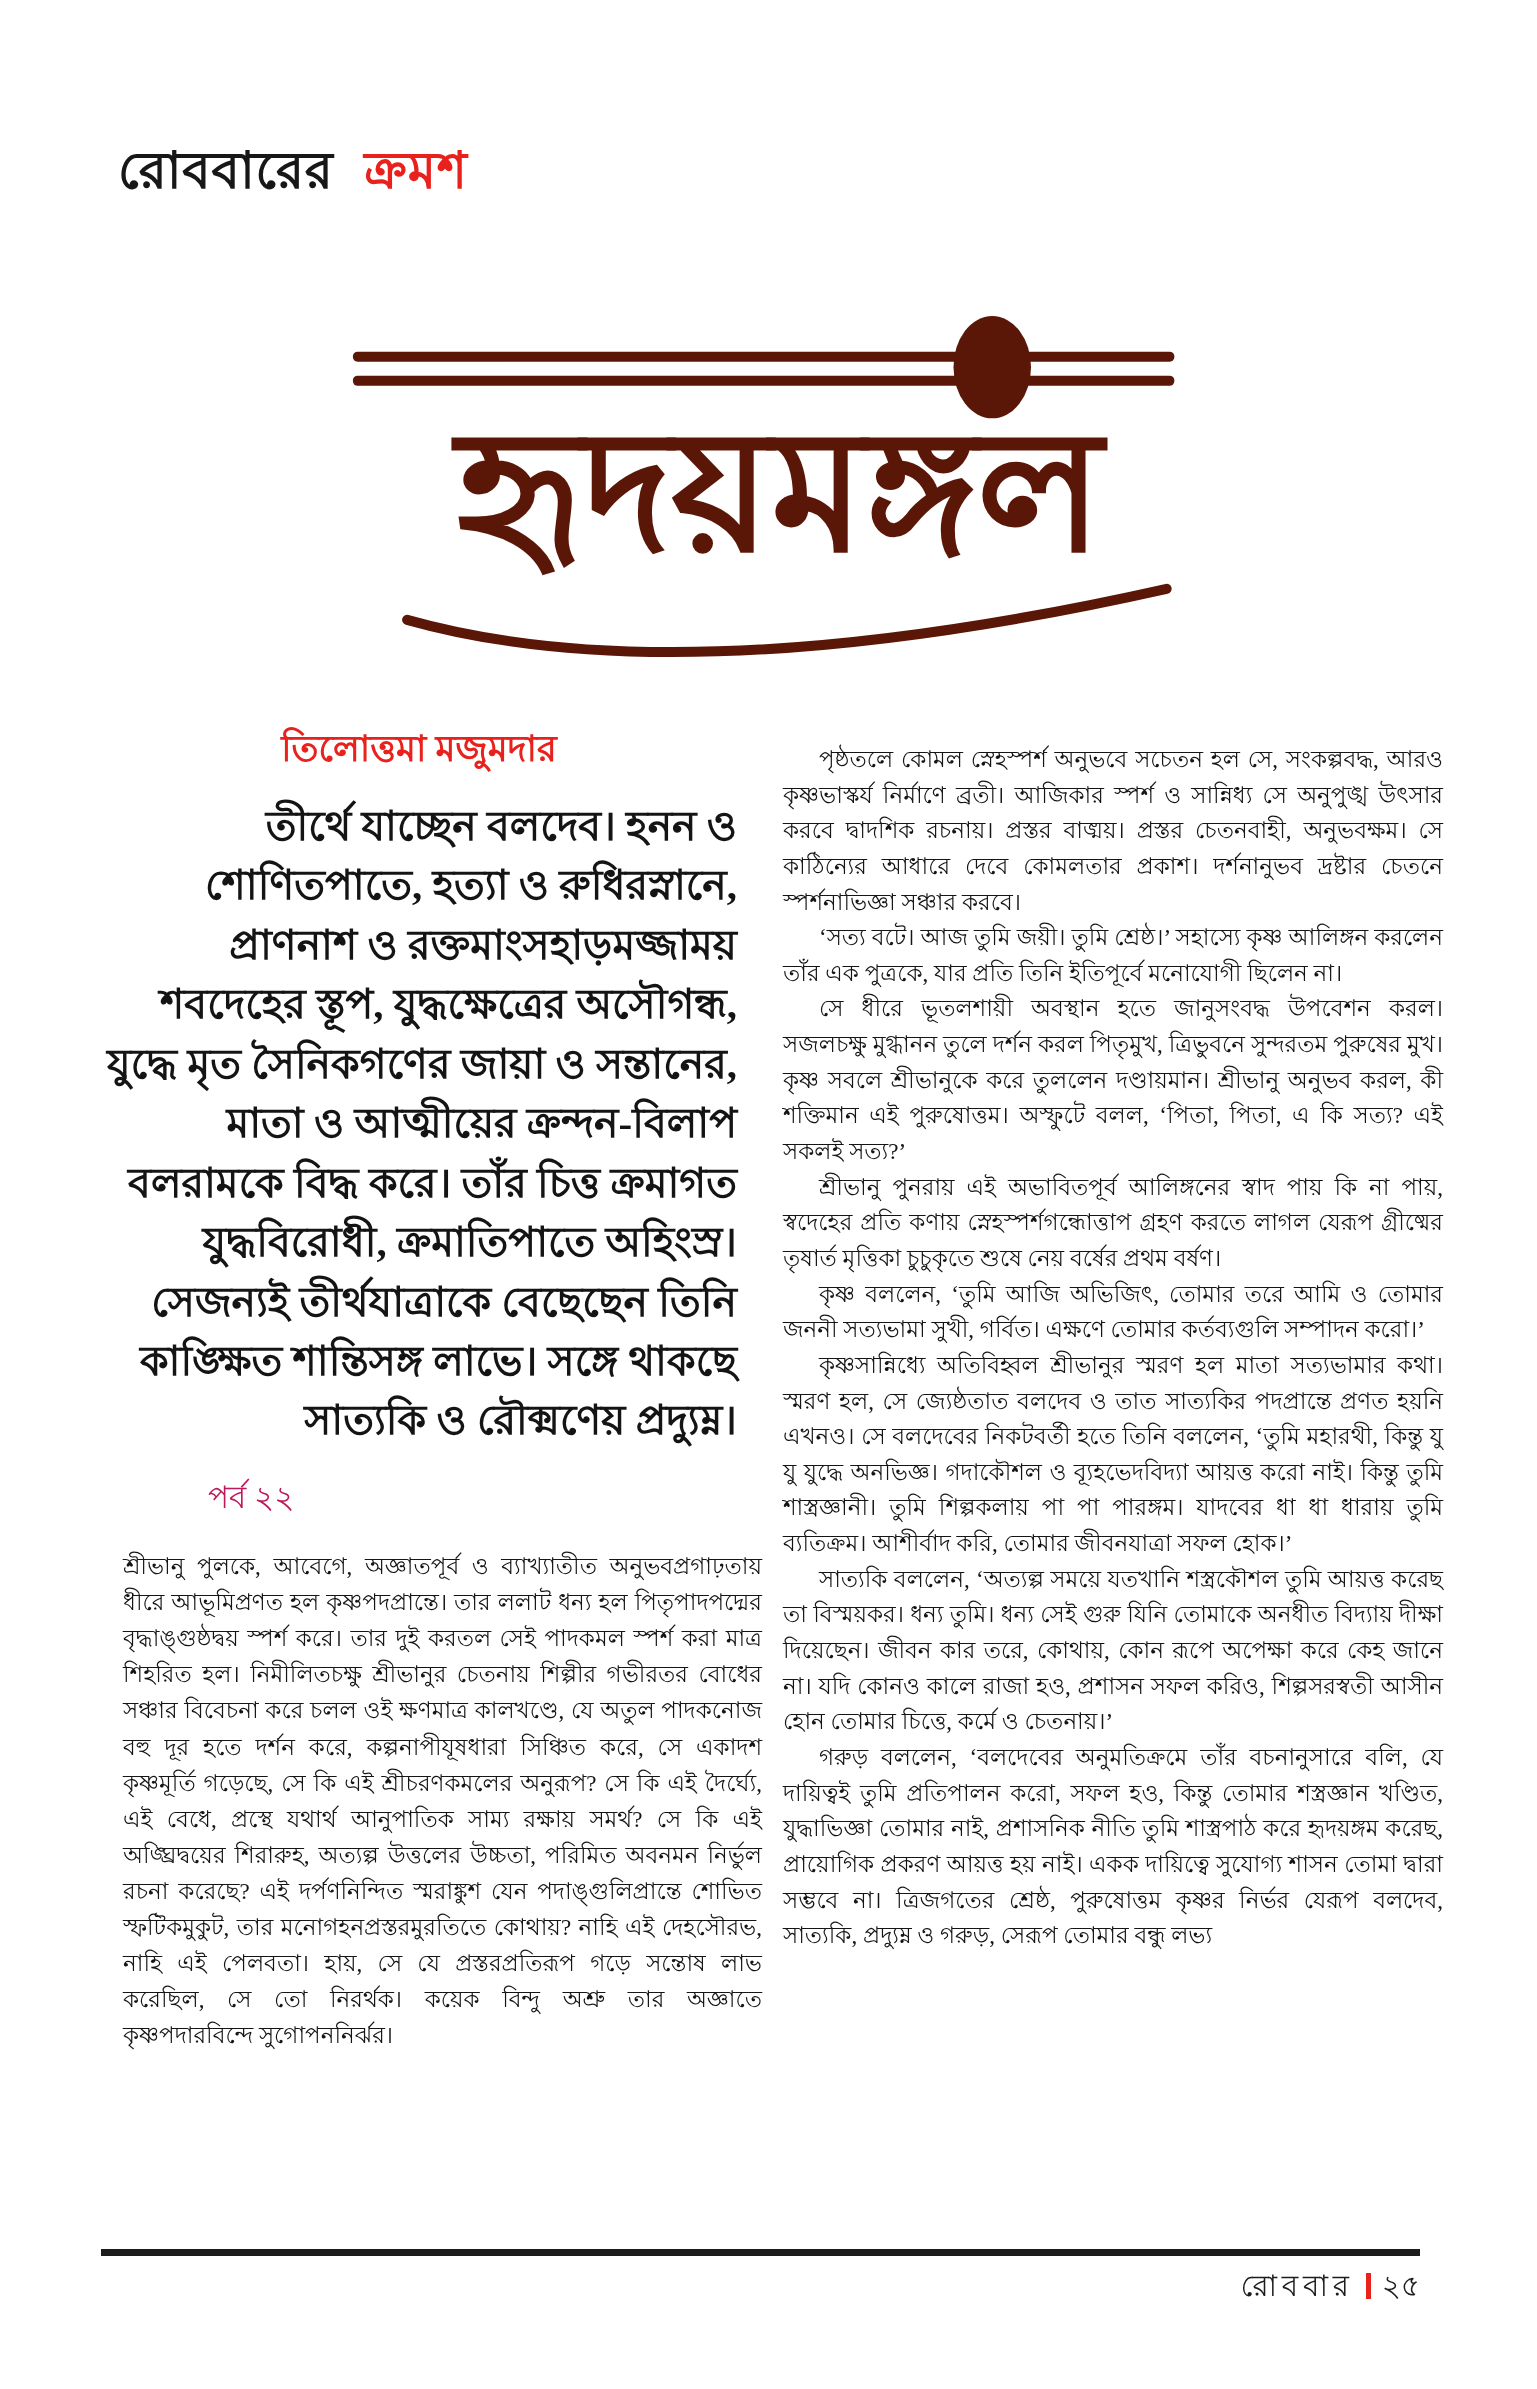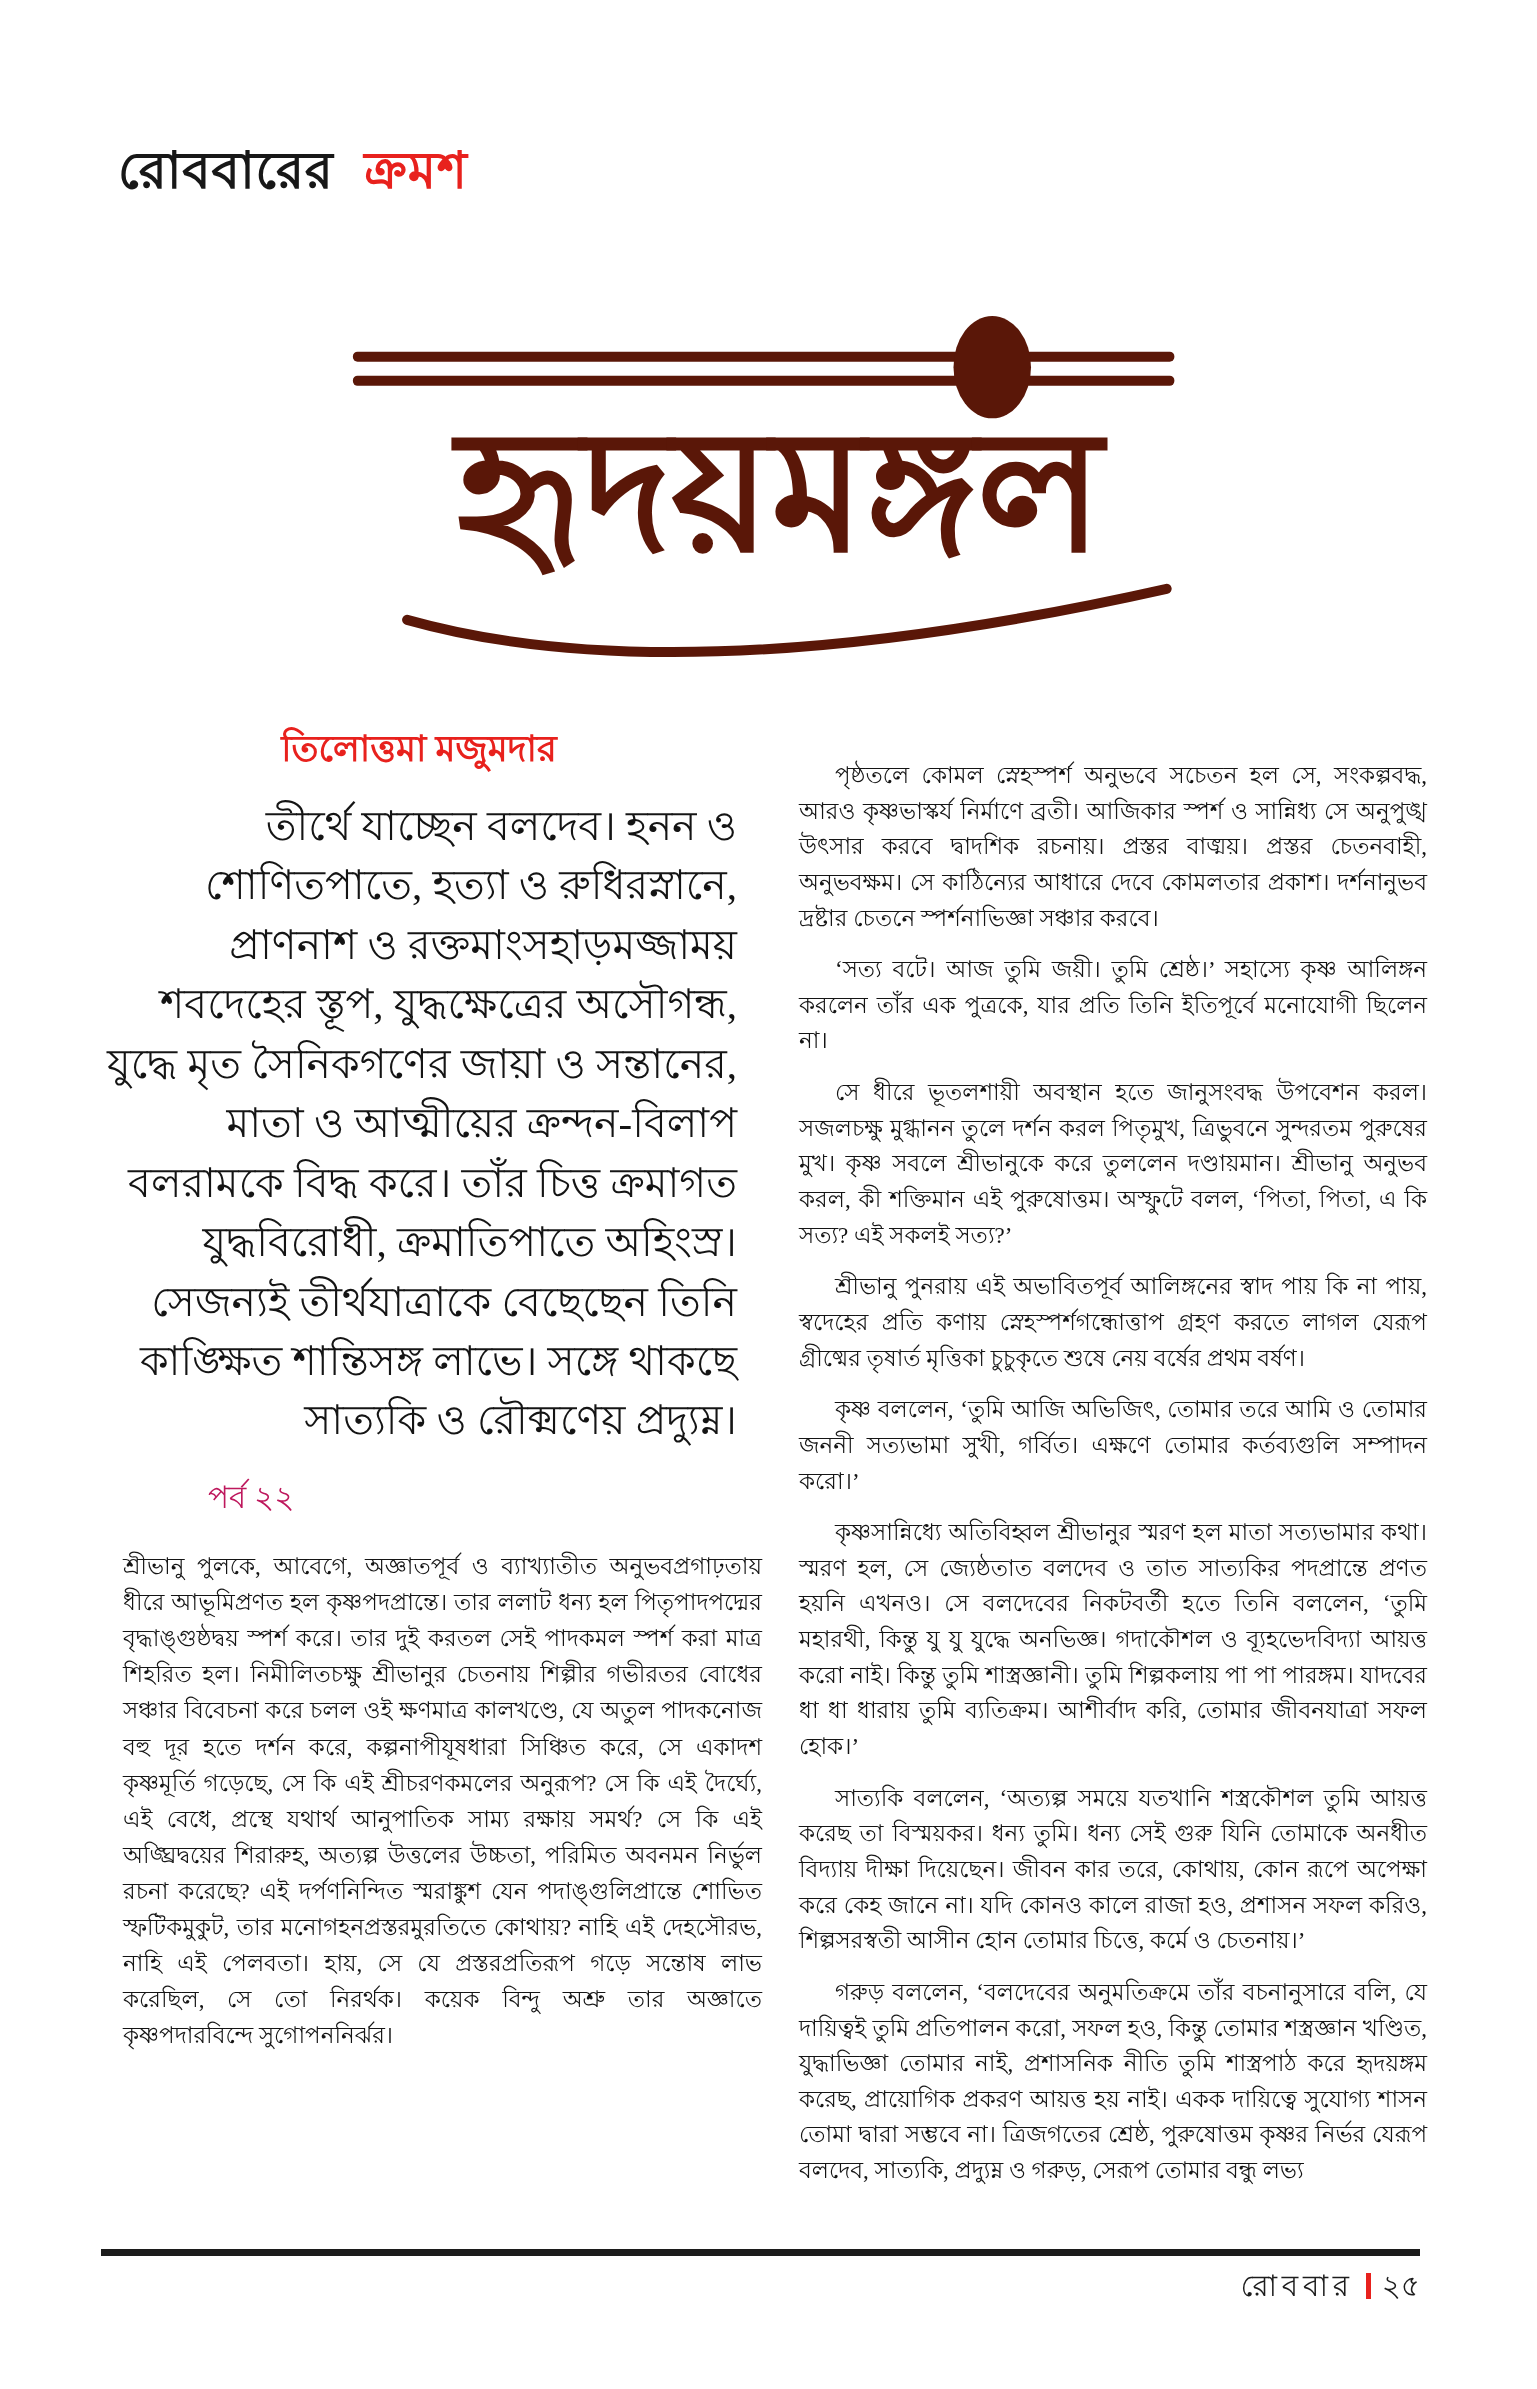--- a/index.html
+++ b/index.html
@@ -37,39 +37,39 @@
 
   
   .author{
     position:absolute;left:101px;top:730px;width:636px;margin:0;
     text-align:center;color:#e8211d;
     font-size:36px;line-height:1.1;font-weight:bold;
   }
   .intro{
     position:absolute;left:101px;top:797px;width:636px;margin:0;
     text-align:right;
-    font-size:41px;line-height:1.45;font-weight:400;
+    font-size:41px;line-height:1.45;font-weight:700;
     color:#141414;
   }
   .section-heading{
     position:absolute;left:208px;top:1482px;margin:0;
     font-size:31px;line-height:1;font-weight:normal;color:#be185d;
   }
   .left-body{
     position:absolute;left:101px;top:1549px;width:639px;
     font-size:23px;line-height:1.57;text-align:justify;color:#141414;margin-left:22px;
   }
   .left-body p{margin:0;}
 
   
   .right-body{
     position:absolute;left:783px;top:742px;width:660px;
     font-size:23px;line-height:1.55;text-align:justify;color:#141414;
   }
-  .right-body p{margin:16px;text-indent:36px;}
+  .right-body p{margin:0;text-indent:36px;}
 
   
   .footer-rule{
     position:absolute;left:101px;top:2249px;width:1319px;height:7px;
     background:#1c1c1c;
   }
   .footer{
     position:absolute;left:101px;top:2269px;width:1319px;
     text-align:right;font-size:29.5px;line-height:1.2;
     color:#1c1c1c;white-space:nowrap;

